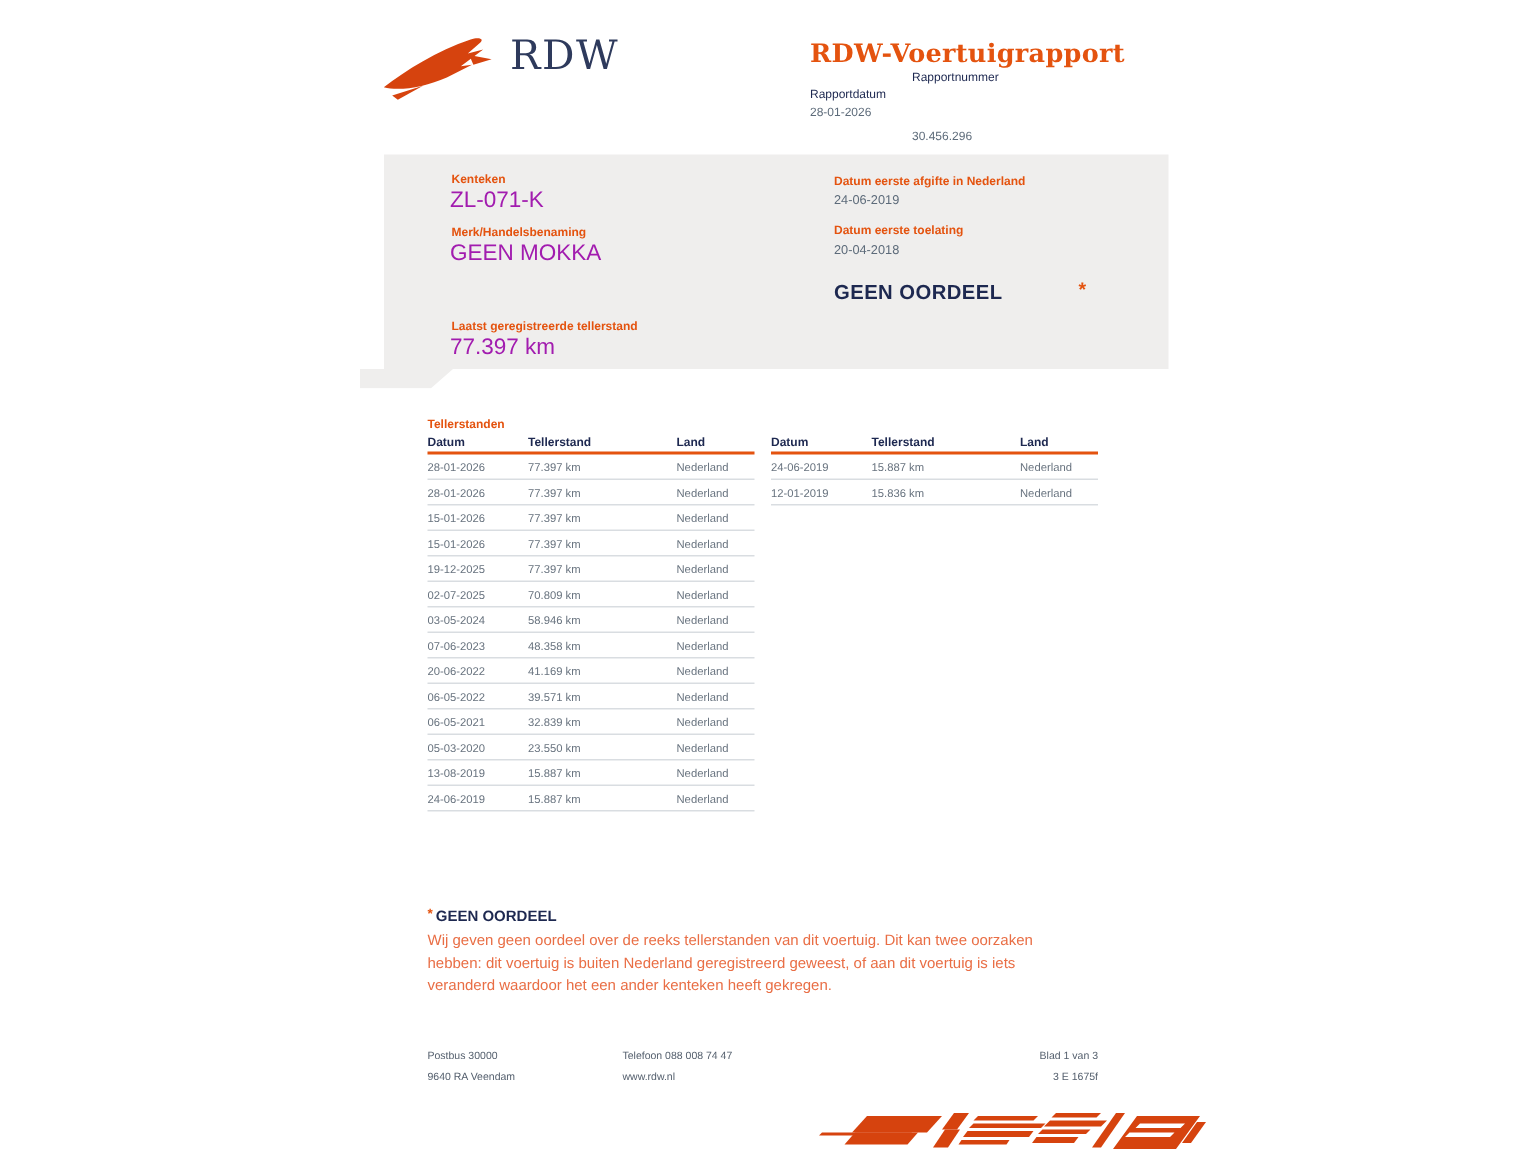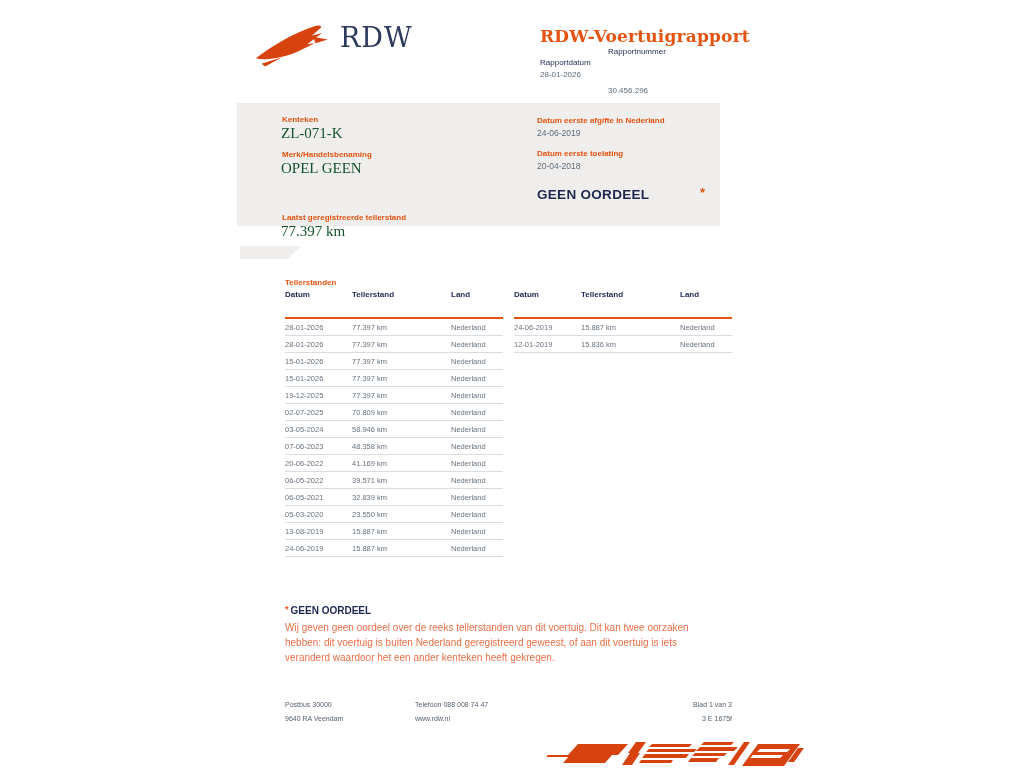--- a/index.html
+++ b/index.html
@@ -12,40 +12,40 @@
   #logo-word{left:340px;top:22px;font-family:"DejaVu Serif",serif;font-size:27px;
              color:#2e3a5c;letter-spacing:1px;}
   #doc-title{left:540px;top:26px;font-size:17px;font-weight:bold;color:#e4530f;
              font-family:"DejaVu Serif",serif;letter-spacing:.2px;}
   .meta-label{font-size:8px;font-weight:normal;color:#1d2850;}
   .meta-value{font-size:8px;color:#5d6b7a;}
   #meta-date-label{left:540px;top:58px;} #meta-num-label{left:608px;top:47px;}
   #meta-date{left:540px;top:70px;}      #meta-num{left:608px;top:70px;margin-top:16px;}
 
   
-  #summary-box{left:237px;top:103px;width:483px;height:123px;background:#efeeed;}
+  #summary-box{left:256px;top:103px;width:483px;height:143px;background:#efeeed;padding-left:40px;}
   #summary-tail{left:240px;top:246px;width:62px;height:13px;background:#efeeed;
                 clip-path:polygon(0 0,100% 0,76% 100%,0 100%);}
   .f-label{font-size:8px;font-weight:bold;color:#e4530f;}
-  .f-serif{font-family:Liberation Serif, serif;font-size:15px;color:#14532d;}
+  .f-serif{font-family:Liberation Sans, sans-serif;font-size:15px;color:#a21caf;}
   .f-gray{font-size:8.5px;color:#5d6b7a;}
   #kenteken-label{left:45px;top:12px;}  #kenteken-value{left:44px;top:22px;}
   #merk-label{left:45px;top:47px;}      #merk-value{left:44px;top:57px;}
   #teller-label{left:45px;top:110px;}   #teller-value{left:44px;top:120px;}
   #afgifte-label{left:300px;top:13px;}  #afgifte-value{left:300px;top:25px;}
   #toelating-label{left:300px;top:46px;}#toelating-value{left:300px;top:58px;}
   #verdict{left:300px;top:84px;font-size:13.5px;font-weight:bold;color:#1d2850;letter-spacing:.3px;}
   #verdict-star{left:463px;top:82px;font-size:13px;font-weight:bold;color:#e4530f;}
   #summary-box .abs{position:absolute;}
 
   
   #tables-title{left:285px;top:278px;font-size:8px;font-weight:bold;color:#e4530f;}
   .ktable{top:290px;width:218px;}
   #table-left{left:285px;} #table-right{left:514px;}
-  .thead{display:flex;border-bottom:2px solid #e4530f;padding-bottom:18px;}
+  .thead{display:flex;border-bottom:2px solid #e4530f;padding-bottom:2px;}
   .thead span{font-size:8px;font-weight:bold;color:#1d2850;}
   .trow{display:flex;border-bottom:1px solid #d9dde1;padding:4px 0 3px 0;}
   .trow span{font-size:7.5px;color:#68737f;}
   .c0{width:67px;} .c1{flex:1;} .c2{width:52px;text-align:left;}
 
   
   #footnote-head{left:285px;top:604px;font-size:10px;font-weight:bold;color:#1d2850;}
   #footnote-head .star{color:#e4530f;font-size:9px;vertical-align:2px;margin-right:2px;}
   #footnote-text{left:285px;top:620px;width:424px;font-size:10px;line-height:15px;color:#e96e45;}
 
@@ -73,21 +73,21 @@
 <div id="meta-date-label" class="abs meta-label">Rapportdatum</div>
 <div id="meta-num-label" class="abs meta-label">Rapportnummer</div>
 <div id="meta-date" class="abs meta-value">28-01-2026</div>
 <div id="meta-num" class="abs meta-value">30.456.296</div>
 
 <div id="summary-box" class="abs">
   <div id="kenteken-label" class="abs f-label">Kenteken</div>
   <div id="kenteken-value" class="abs f-serif">ZL-071-K</div>
 
   <div id="merk-label" class="abs f-label">Merk/Handelsbenaming</div>
-  <div id="merk-value" class="abs f-serif">OPEL GEEN</div>
+  <div id="merk-value" class="abs f-serif">GEEN MOKKA</div>
 
   <div id="teller-label" class="abs f-label">Laatst geregistreerde tellerstand</div>
   <div id="teller-value" class="abs f-serif">77.397 km</div>
 
   <div id="afgifte-label" class="abs f-label">Datum eerste afgifte in Nederland</div>
   <div id="afgifte-value" class="abs f-gray">24-06-2019</div>
 
   <div id="toelating-label" class="abs f-label">Datum eerste toelating</div>
   <div id="toelating-value" class="abs f-gray">20-04-2018</div>
 

